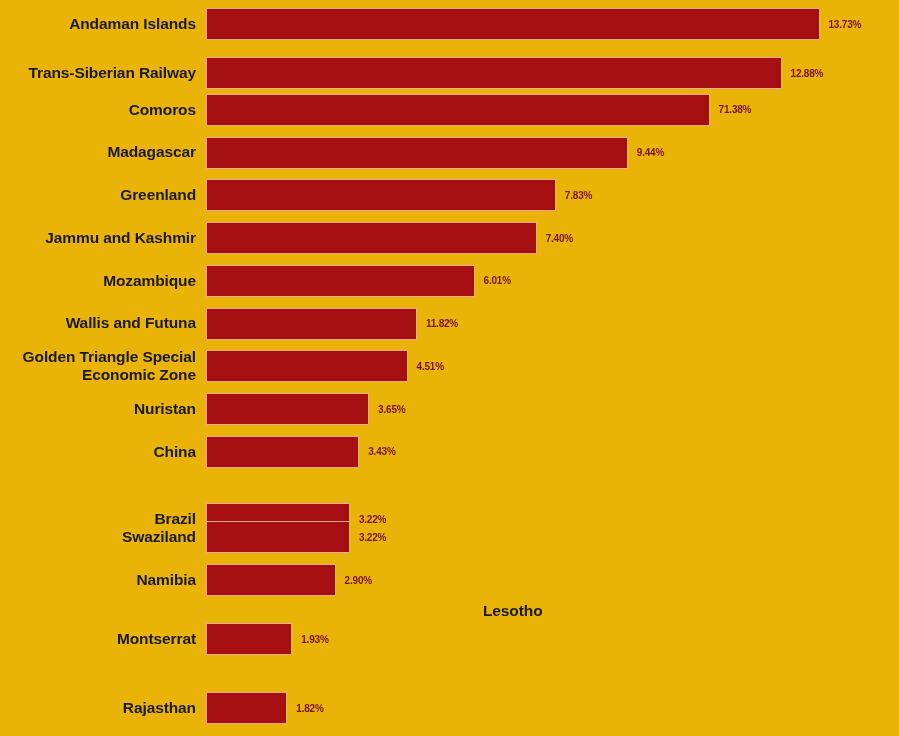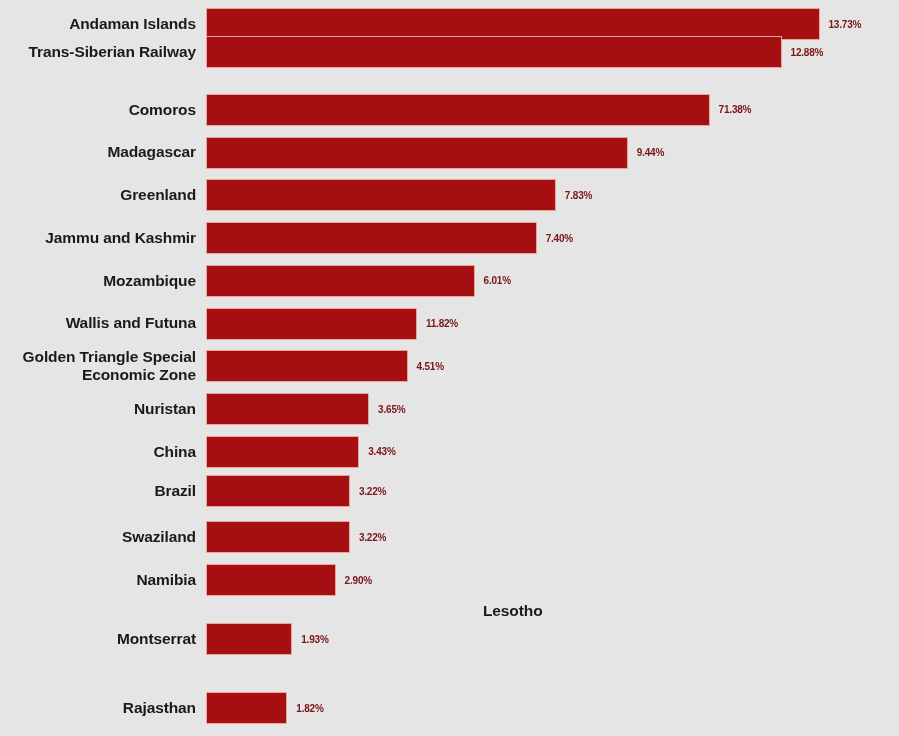--- a/index.html
+++ b/index.html
@@ -7,21 +7,21 @@
     padding: 0;
     background: #ffffff;
   }
   body {
     font-family: "Liberation Sans", sans-serif;
   }
   #chart-root {
     position: relative;
     width: 899px;
     height: 736px;
-    background: #e5e5e5;
+    background: #eab308;
     overflow: hidden;
   }
   .rows {
     position: absolute;
     left: 0;
     top: 0;
     width: 899px;
     height: 736px;
   }
   .row {
@@ -72,21 +72,21 @@
 
 <div id="chart-root">
   <div class="rows" id="rows">
       <div class="row" style="top: 3px; height: 42.75px;">
         <div class="cat-label">Andaman Islands</div>
         <div class="bar-area">
           <div class="bar" style="width: 613.5px; background: rgb(165, 15, 18); border-color: rgb(233, 165, 149);"></div>
           <div class="val-label" style="color: rgb(123, 20, 22);">13.73%</div>
         </div>
       </div>
-      <div class="row" style="top: 31px; height: 42.75px;">
+      <div class="row" style="top: 52px; height: 42.75px;">
         <div class="cat-label">Trans-Siberian Railway</div>
         <div class="bar-area">
           <div class="bar" style="width: 575.519px; background: rgb(165, 15, 18); border-color: rgb(233, 165, 149);"></div>
           <div class="val-label" style="color: rgb(123, 20, 22);">12.88%</div>
         </div>
       </div>
       <div class="row" style="top: 88.5px; height: 42.75px;">
         <div class="cat-label">Comoros</div>
         <div class="bar-area">
           <div class="bar" style="width: 503.579px; background: rgb(165, 15, 18); border-color: rgb(233, 165, 149);"></div>
@@ -143,21 +143,21 @@
           <div class="val-label" style="color: rgb(123, 20, 22);">3.65%</div>
         </div>
       </div>
       <div class="row" style="top: 430.5px; height: 42.75px;">
         <div class="cat-label">China</div>
         <div class="bar-area">
           <div class="bar" style="width: 153.263px; background: rgb(165, 15, 18); border-color: rgb(233, 165, 149);"></div>
           <div class="val-label" style="color: rgb(123, 20, 22);">3.43%</div>
         </div>
       </div>
-      <div class="row" style="top: 470px; height: 42.75px; justify-content: space-between;">
+      <div class="row" style="top: 498px; height: 42.75px; justify-content: space-between;">
         <div class="cat-label">Brazil</div>
         <div class="bar-area">
           <div class="bar" style="width: 143.88px; background: rgb(165, 15, 18); border-color: rgb(233, 165, 149);"></div>
           <div class="val-label" style="color: rgb(123, 20, 22);">3.22%</div>
         </div>
       </div>
       <div class="row" style="top: 516px; height: 42.75px;">
         <div class="cat-label">Swaziland</div>
         <div class="bar-area">
           <div class="bar" style="width: 143.88px; background: rgb(165, 15, 18); border-color: rgb(233, 165, 149);"></div>

